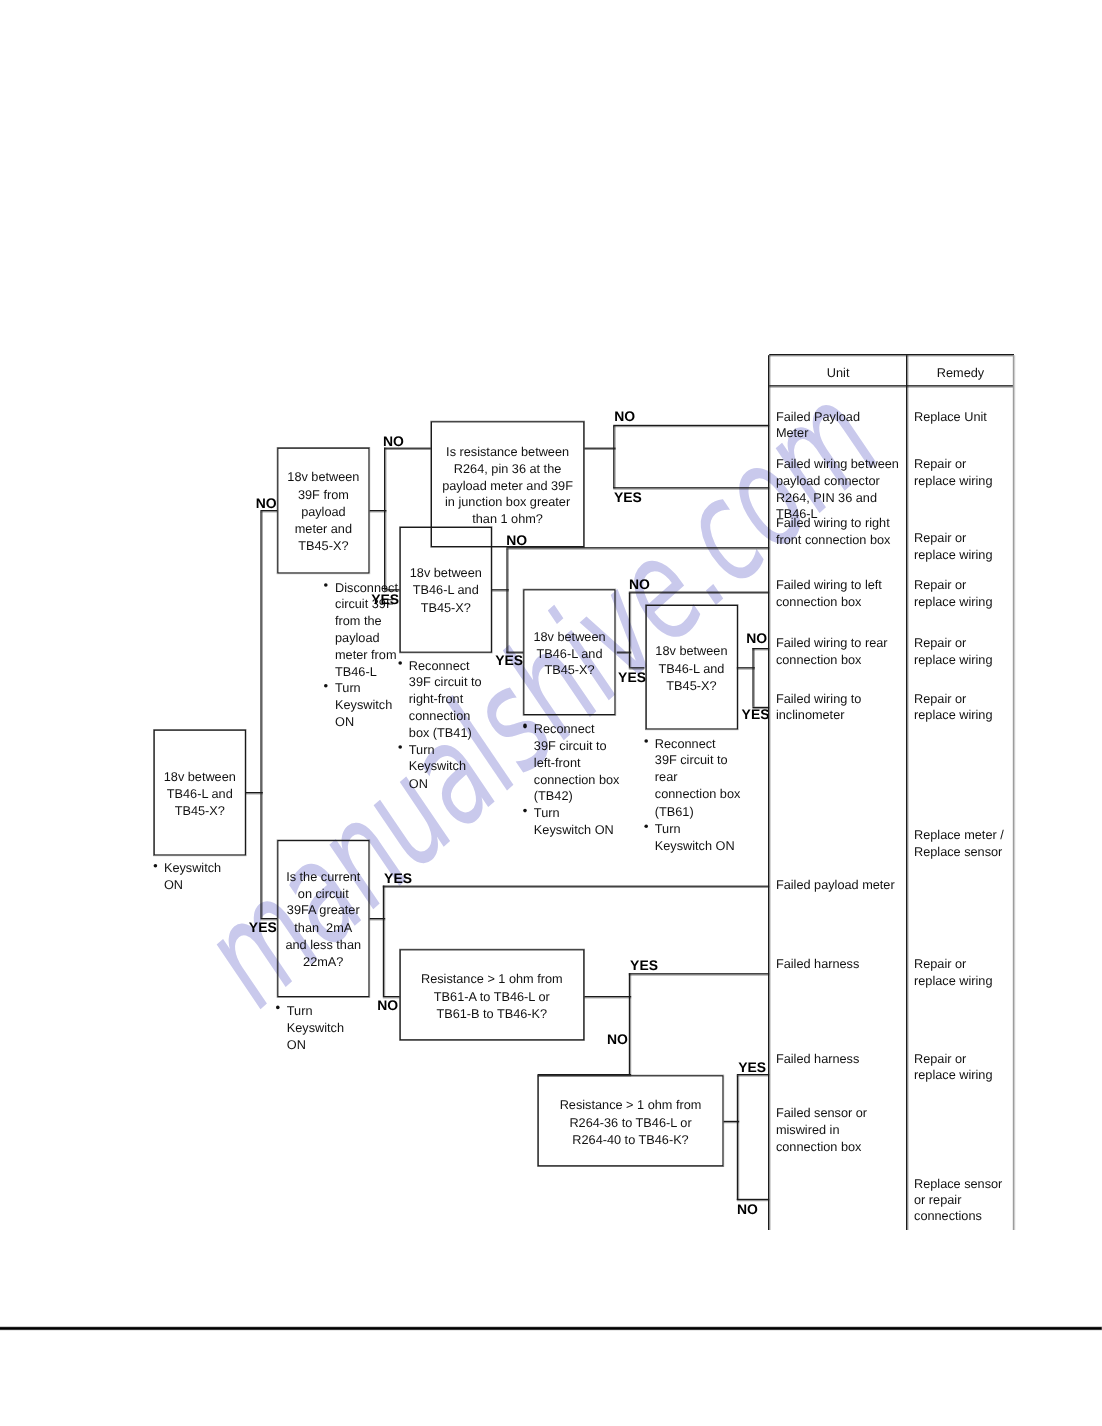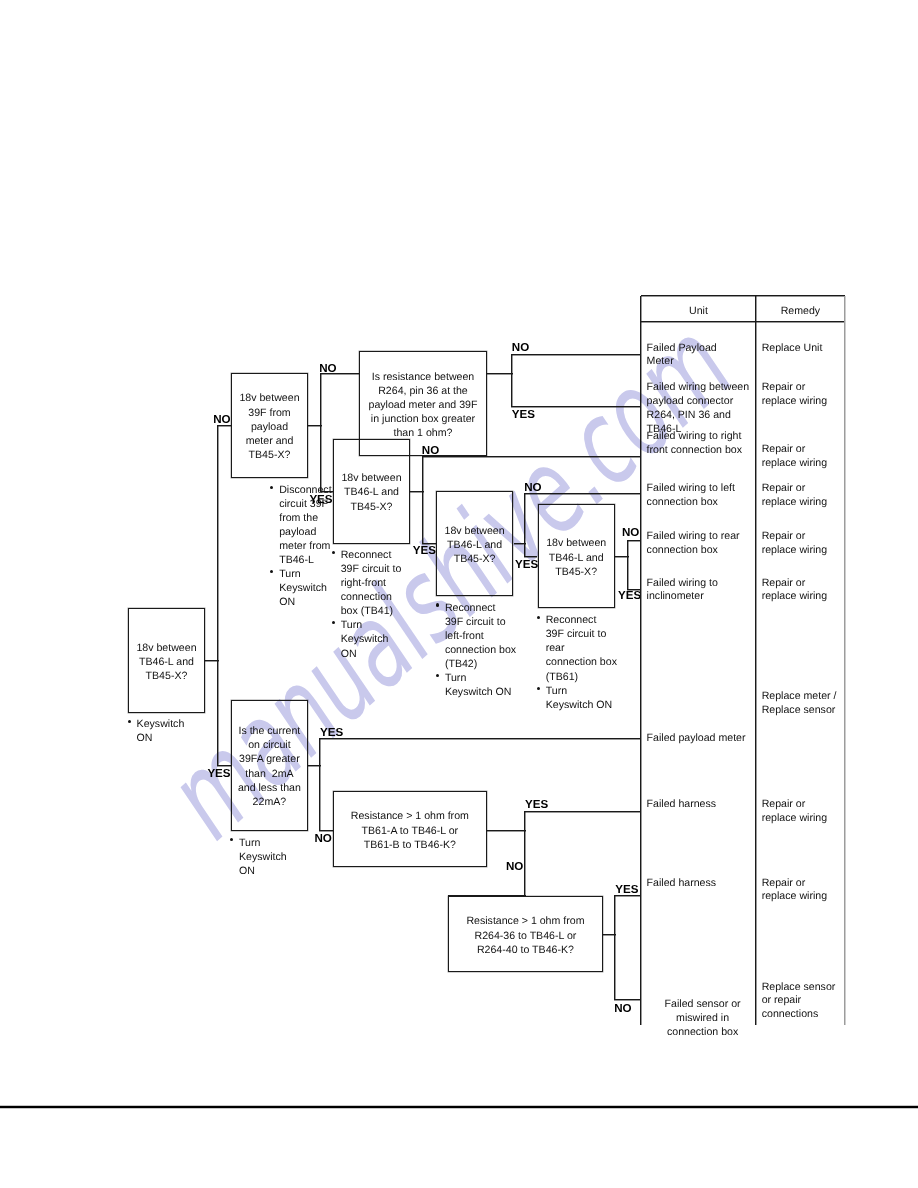--- a/index.html
+++ b/index.html
@@ -199,21 +199,21 @@
 replace wiring</div>
       <div class="tcell" style="left: 646.6px; top: 731.6px; width: 112px;">Failed payload meter</div>
       <div class="tcell" style="left: 761.7px; top: 690px; width: 92px;">Replace meter /
 Replace sensor</div>
       <div class="tcell" style="left: 646.6px; top: 797.8px; width: 112px;">Failed harness</div>
       <div class="tcell" style="left: 761.7px; top: 797.8px; width: 92px;">Repair or
 replace wiring</div>
       <div class="tcell" style="left: 646.6px; top: 876.6px; width: 112px;">Failed harness</div>
       <div class="tcell" style="left: 761.7px; top: 876.6px; width: 92px;">Repair or
 replace wiring</div>
-      <div class="tcell" style="left: 646.6px; top: 998px; width: 112px; text-align: center;">Failed sensor or
+      <div class="tcell" style="left: 646.6px; top: 922px; width: 112px;">Failed sensor or
 miswired in
 connection box</div>
       <div class="tcell" style="left: 761.7px; top: 980.6px; width: 92px;">Replace sensor
 or repair
 connections</div>
       <div style="left: 0px; top: 1106px; width: 918px; height: 2px; background: rgb(0, 0, 0); position: absolute; box-shadow: rgba(0, 0, 0, 0.45) 0px 0px 0px 0.5px;"></div>
     </div>
 </div>
 
 </body></html>

